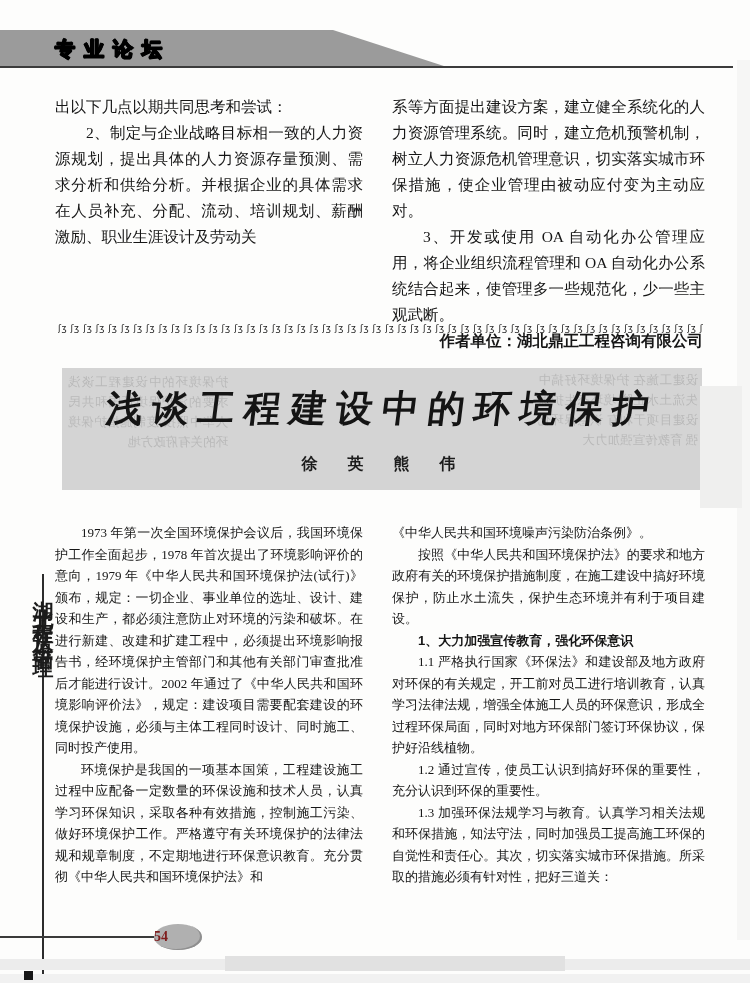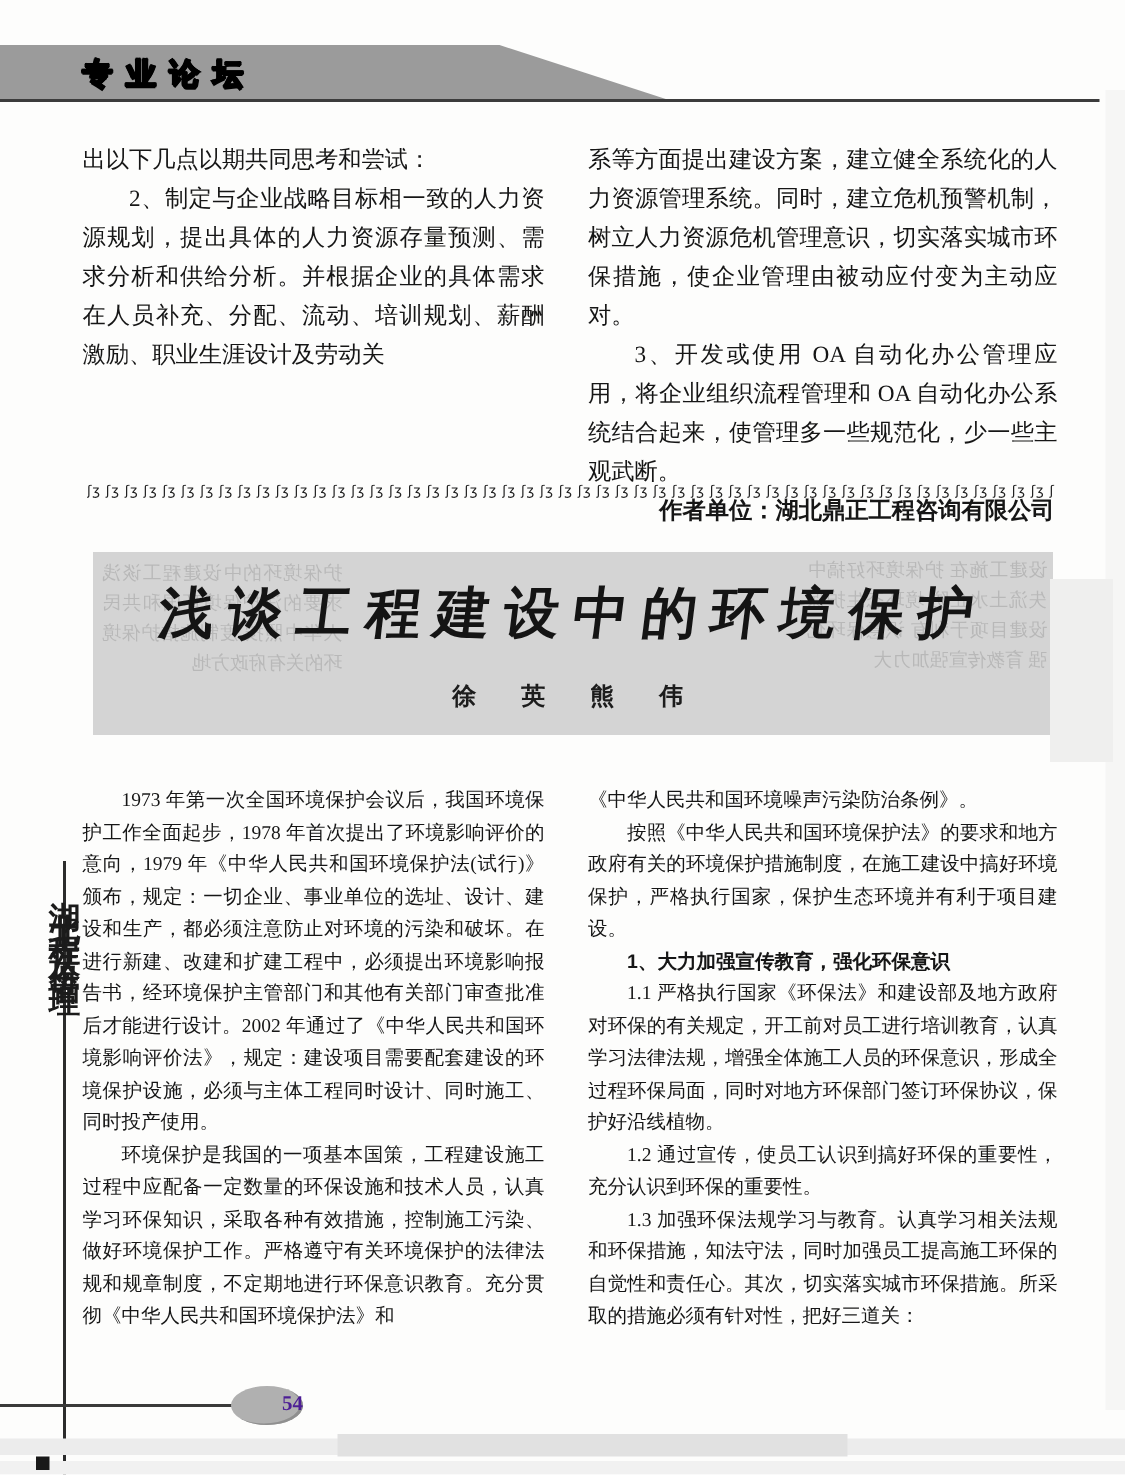--- a/index.html
+++ b/index.html
@@ -73,22 +73,22 @@
     position:absolute;left:29px;top:584px;
     writing-mode:vertical-rl;text-orientation:upright;
     font-size:21px;font-weight:bold;letter-spacing:8px;color:#1b1b1b;
   }
 
   
   .foot-line{position:absolute;left:0;top:936px;width:158px;height:2px;background:#3a3a3a;}
   .page-oval{
     position:absolute;left:154px;top:924px;width:48px;height:26px;
     background:#b0b0b0;border-radius:50%;
-    display:flex;align-items:center;justify-content:flex-end;
-    font-size:14px;font-weight:bold;color:#4c1d95;
+    display:flex;align-items:center;justify-content:flex-start;
+    font-size:14px;font-weight:bold;color:#7f1d1d;
     box-shadow:inset -2px -1px 0 #8f8f8f;
   }
 
   
   .art{position:absolute;pointer-events:none;}
   .art.bar1{left:0;top:959px;width:750px;height:11px;background:#ececec;}
   .art.bar2{left:225px;top:956px;width:340px;height:15px;background:#e1e1e1;}
   .art.bar3{left:0;top:974px;width:750px;height:9px;background:#f1f1f1;}
   .art.sq{left:24px;top:971px;width:9px;height:9px;background:#181818;}
   .art.redge{left:737px;top:60px;width:13px;height:880px;background:#f6f6f5;}
@@ -122,21 +122,21 @@
   <div class="authors">徐　英　熊　伟</div>
 </div>
 
 <div class="cols body-cols">
   <div class="col col-l">
     <p class="p ind">1973 年第一次全国环境保护会议后，我国环境保护工作全面起步，1978 年首次提出了环境影响评价的意向，1979 年《中华人民共和国环境保护法(试行)》颁布，规定：一切企业、事业单位的选址、设计、建设和生产，都必须注意防止对环境的污染和破坏。在进行新建、改建和扩建工程中，必须提出环境影响报告书，经环境保护主管部门和其他有关部门审查批准后才能进行设计。2002 年通过了《中华人民共和国环境影响评价法》，规定：建设项目需要配套建设的环境保护设施，必须与主体工程同时设计、同时施工、同时投产使用。</p>
     <p class="p ind">环境保护是我国的一项基本国策，工程建设施工过程中应配备一定数量的环保设施和技术人员，认真学习环保知识，采取各种有效措施，控制施工污染、做好环境保护工作。严格遵守有关环境保护的法律法规和规章制度，不定期地进行环保意识教育。充分贯彻《中华人民共和国环境保护法》和</p>
   </div>
   <div class="col col-r">
     <p class="p">《中华人民共和国环境噪声污染防治条例》。</p>
-    <p class="p ind">按照《中华人民共和国环境保护法》的要求和地方政府有关的环境保护措施制度，在施工建设中搞好环境保护，严格执行国家，保护生态环境并有利于项目建设。</p>
+    <p class="p ind">按照《中华人民共和国环境保护法》的要求和地方政府有关的环境保护措施制度，在施工建设中搞好环境保护，防止水土流失，保护生态环境并有利于项目建设。</p>
     <p class="p ind bold-head">1、大力加强宣传教育，强化环保意识</p>
     <p class="p ind">1.1 严格执行国家《环保法》和建设部及地方政府对环保的有关规定，开工前对员工进行培训教育，认真学习法律法规，增强全体施工人员的环保意识，形成全过程环保局面，同时对地方环保部门签订环保协议，保护好沿线植物。</p>
     <p class="p ind">1.2 通过宣传，使员工认识到搞好环保的重要性，充分认识到环保的重要性。</p>
     <p class="p ind">1.3 加强环保法规学习与教育。认真学习相关法规和环保措施，知法守法，同时加强员工提高施工环保的自觉性和责任心。其次，切实落实城市环保措施。所采取的措施必须有针对性，把好三道关：</p>
   </div>
 </div>
 
 <div class="side-line"></div>
 <div class="side-text">湖北工程造价管理</div>
 

